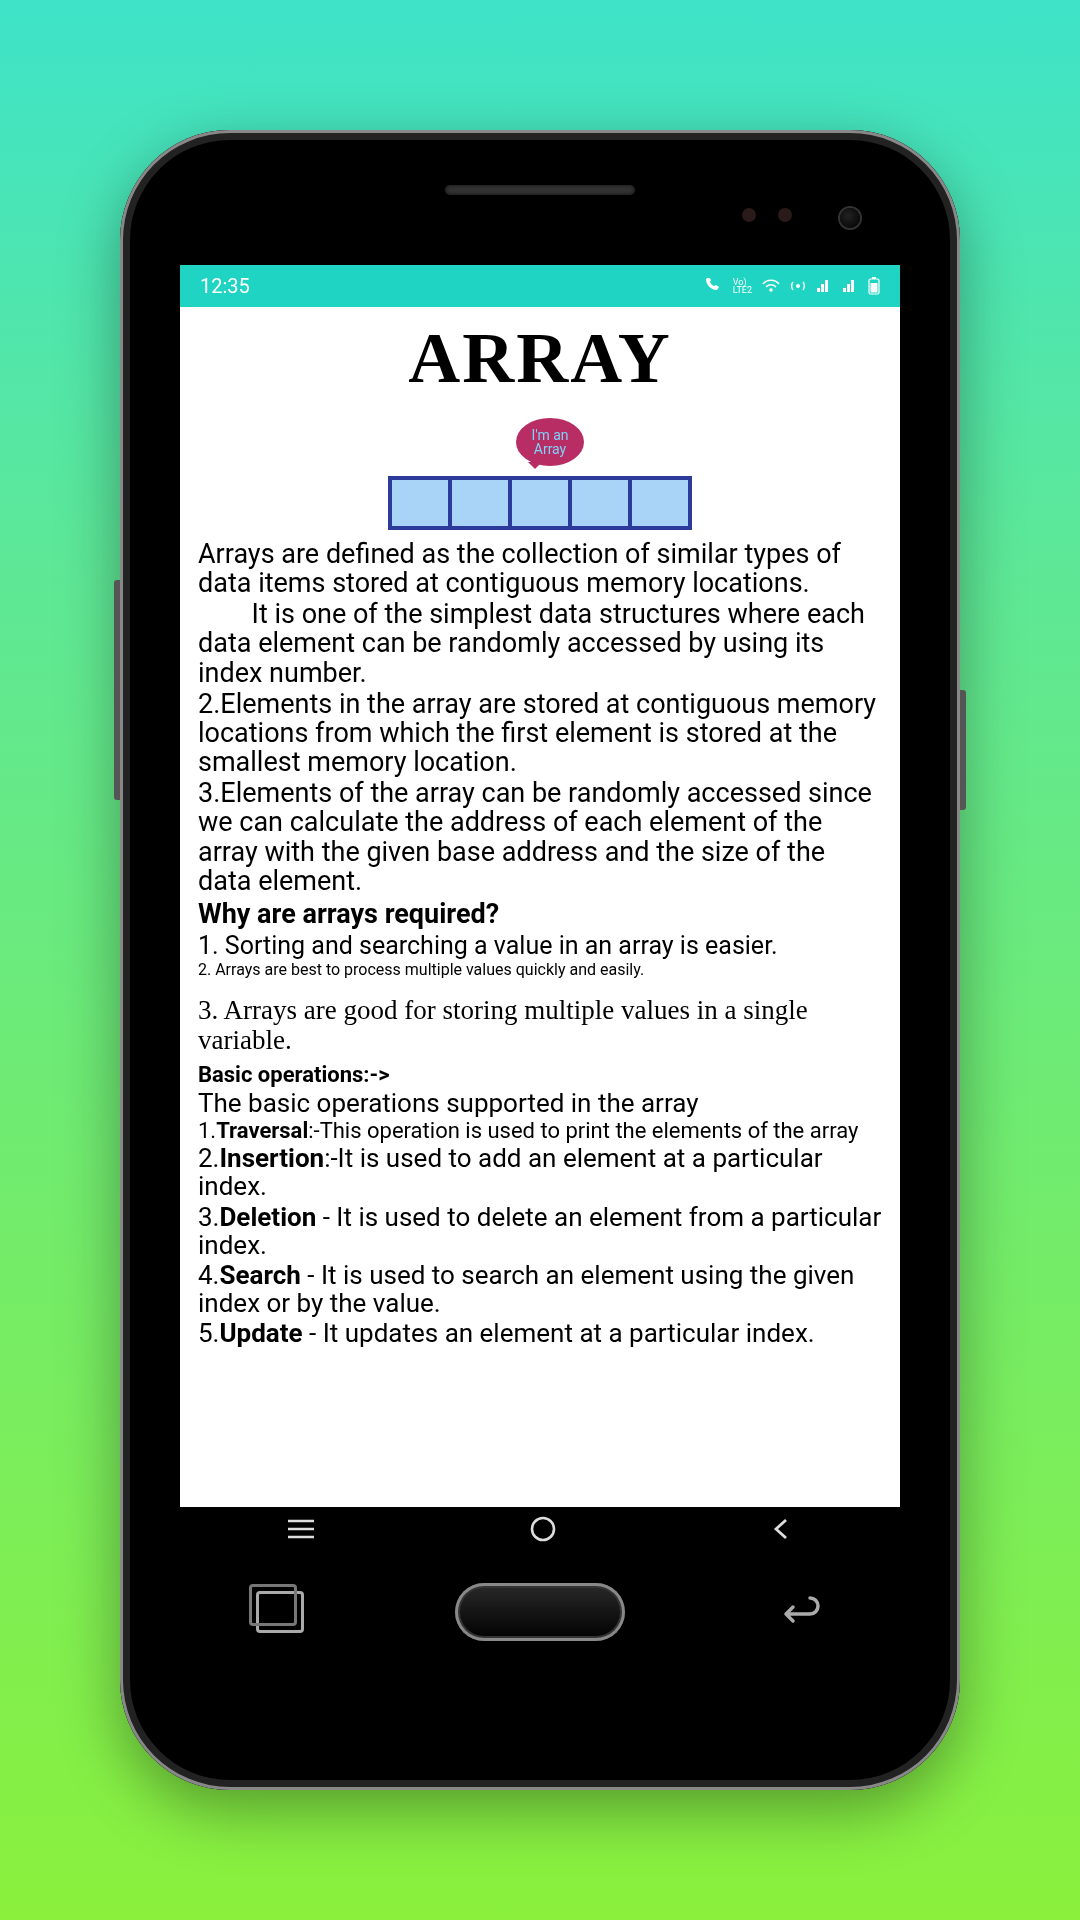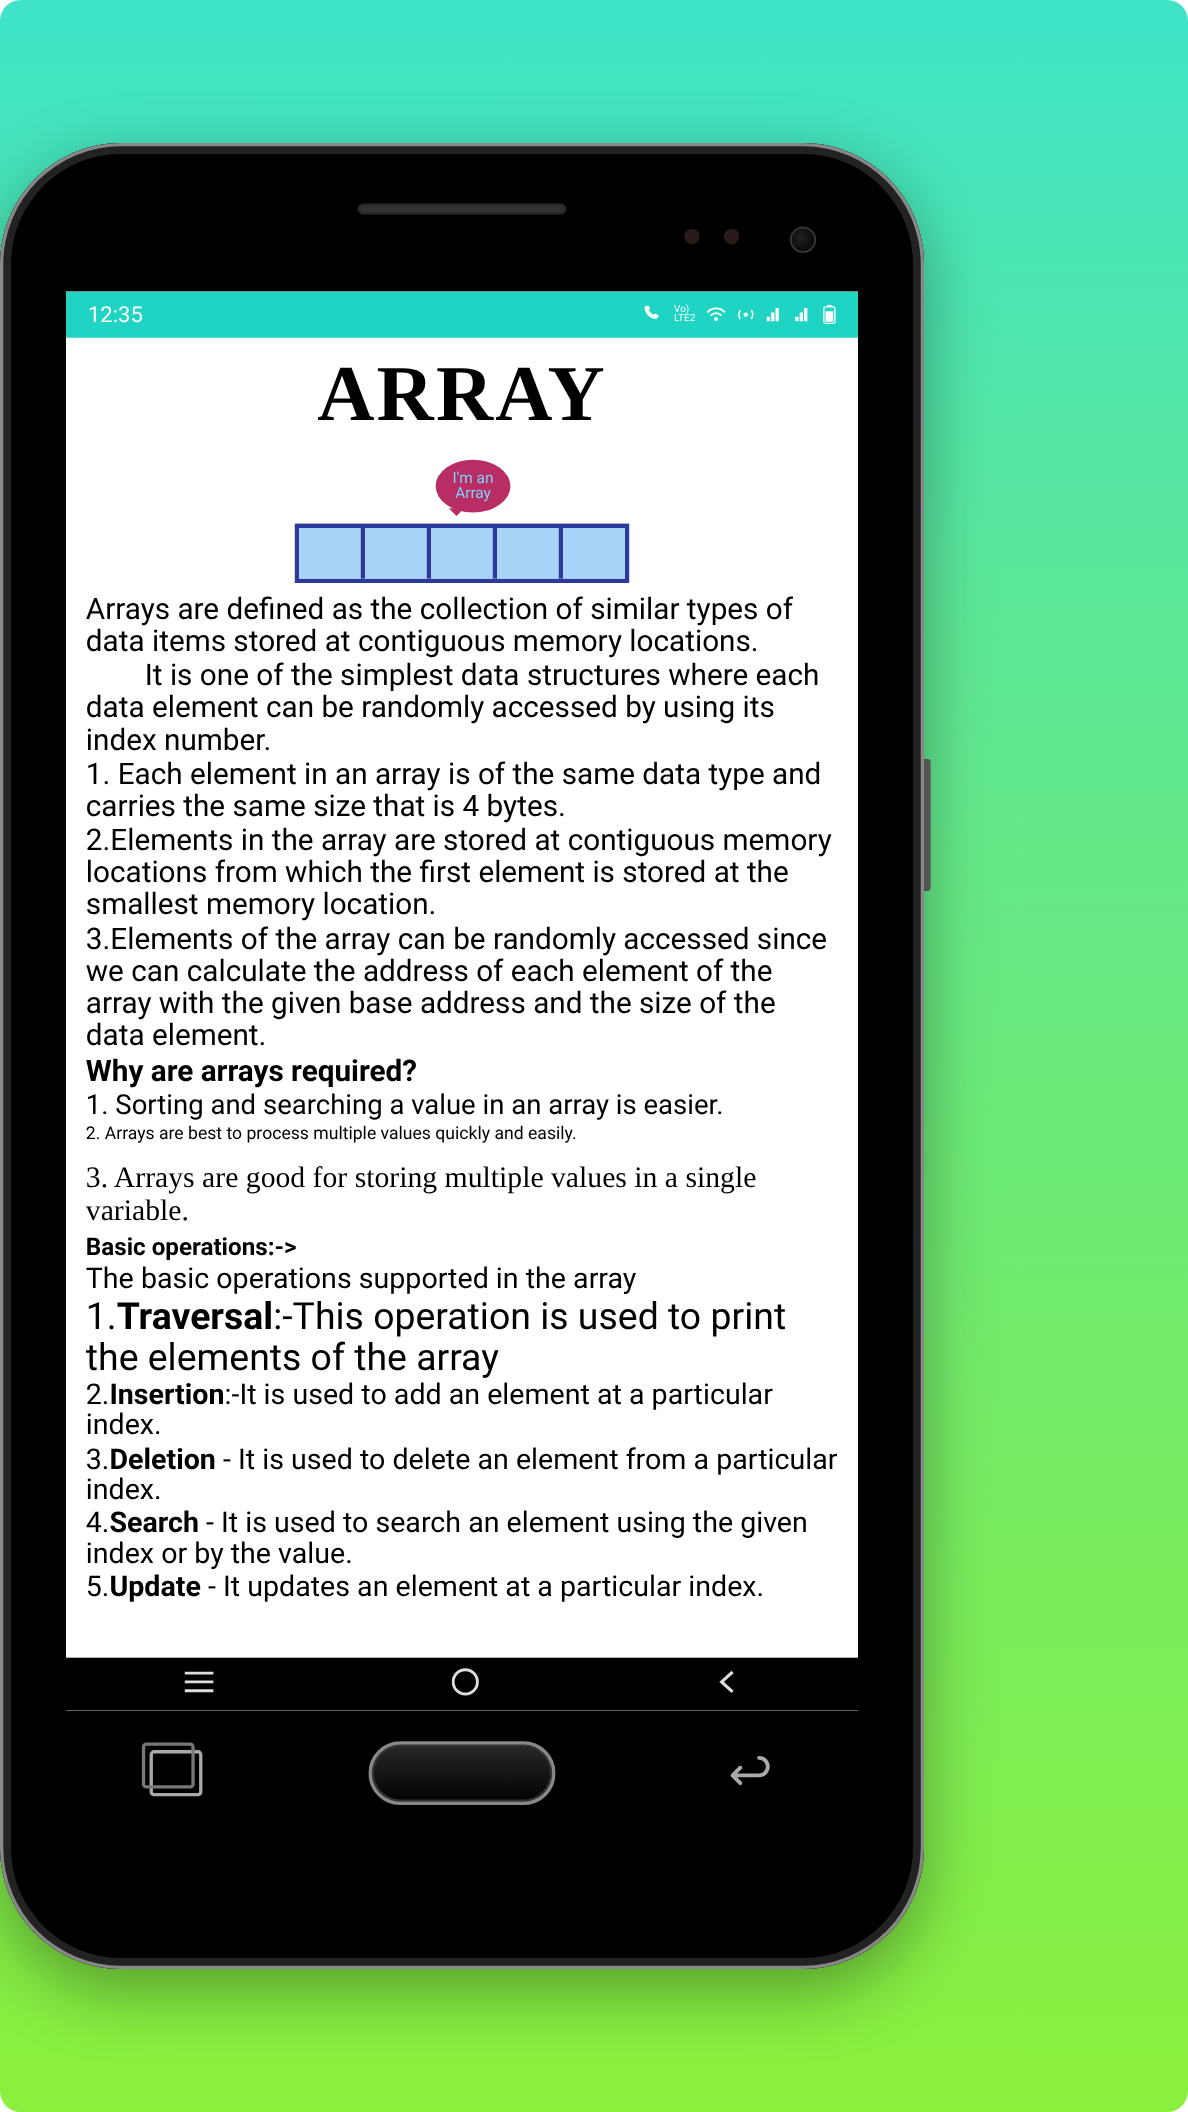--- a/index.html
+++ b/index.html
@@ -9,22 +9,21 @@
     height: 1920px;
     overflow: hidden;
     font-family: -apple-system, BlinkMacSystemFont, "Segoe UI", Roboto, sans-serif;
   }
   .bg {
     width: 1080px;
     height: 1920px;
     background: linear-gradient(180deg, #3ee3c8 0%, #5ee896 30%, #8af03c 100%);
     display: flex;
     align-items: center;
-    justify-content: flex-start;
-    border-radius: 19px;
+    justify-content: center;
   }
   .phone {
     width: 840px;
     height: 1660px;
     background: #000;
     border-radius: 110px;
     box-shadow: 0 20px 60px rgba(0,0,0,0.35), inset 0 0 0 3px #888, inset 0 0 0 10px #222;
     position: relative;
     display: flex;
     flex-direction: column;
@@ -288,34 +287,33 @@
             <div class="cell"></div>
             <div class="cell"></div>
             <div class="cell"></div>
             <div class="cell"></div>
           </div>
         </div>
 
         <div class="para"> Arrays are defined as the collection of similar types of data items stored at contiguous memory locations.</div>
         <div class="para" style="white-space:pre-wrap;">        It is one of the simplest data structures where each data element can be randomly accessed by using its index number.</div>
 
-        <div class="para"> 1. Each element in an array is of the same data type and carries the same size that is 4 bytes.</div>
         <div class="para"> 2.Elements in the array are stored at contiguous memory locations from which the first element is stored at the smallest memory location.</div>
         <div class="para"> 3.Elements of the array can be randomly accessed since we can calculate the address of each element of the array with the given base address and the size of the data element.</div>
 
         <div class="heading">Why are arrays required?</div>
         <div class="para" style="font-size:25px;">1. Sorting and searching a value in an array is easier.</div>
         <div class="para" style="font-size:16px;"> 2. Arrays are best to process multiple values quickly and easily.</div>
 
         <div class="serif-bold">3. Arrays are good for storing multiple values in a single variable.</div>
 
         <div class="heading" style="font-size:22px;">Basic operations:-&gt;</div>
         <div class="para" style="font-size:26px;">The basic operations supported in the array</div>
 
-        <div class="para" style="font-size:34px;"><span> 1.</span><span class="opname">Traversal</span><span>:-This operation is used to print the elements of the array</span></div>
+        <div class="para" style="font-size:22px;"><span> 1.</span><span class="opname">Traversal</span><span>:-This operation is used to print the elements of the array</span></div>
         <div class="para" style="font-size:26px;"><span> 2.</span><span class="opname">Insertion</span><span>:-It is used to add an element at a particular index.</span></div>
         <div class="para" style="font-size:26px;"><span> 3.</span><span class="opname">Deletion</span><span> - It is used to delete an element from a particular index.</span></div>
         <div class="para" style="font-size:26px;"><span> 4.</span><span class="opname">Search</span><span> - It is used to search an element using the given index or by the value.</span></div>
         <div class="para" style="font-size:26px;"><span> 5.</span><span class="opname">Update</span><span> - It updates an element at a particular index.</span></div>
       </div>
 
       <div class="navbar">
         <span class="navbtn">
           <svg width="30" height="24" viewBox="0 0 30 24">
               <path stroke="#ddd" stroke-width="2.6" d="M2 4h26M2 12h26M2 20h26"></path>

